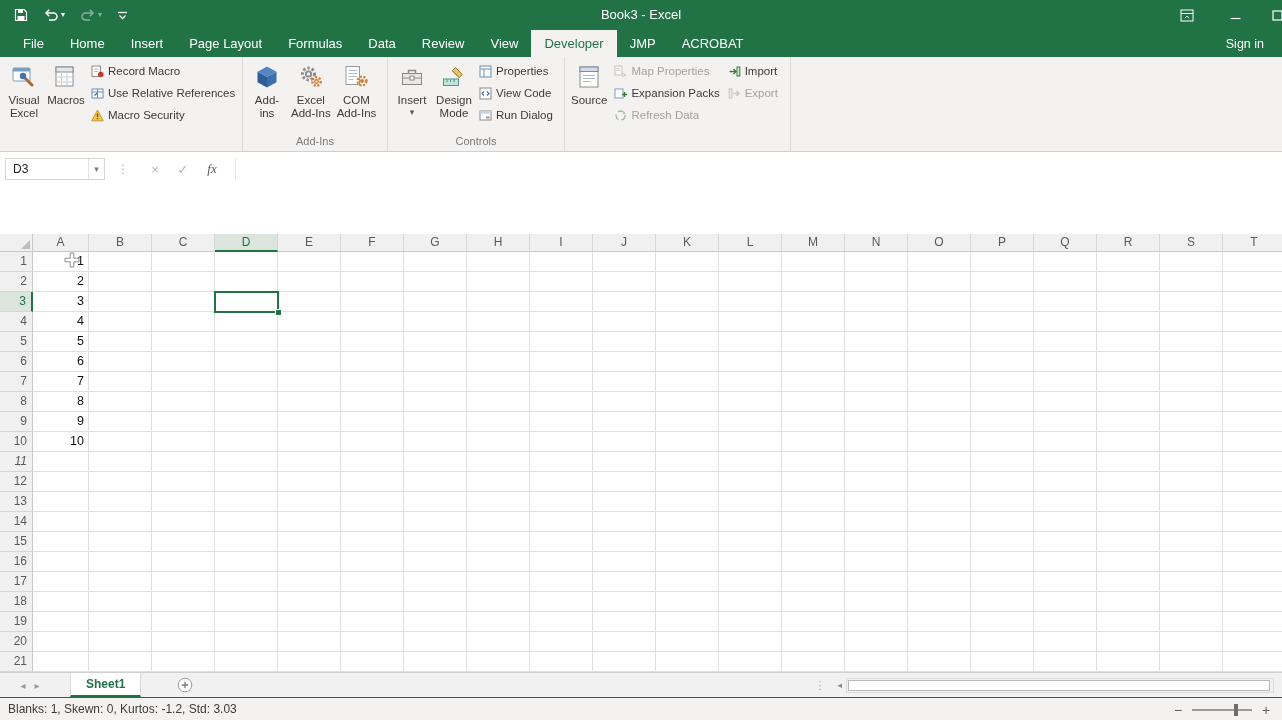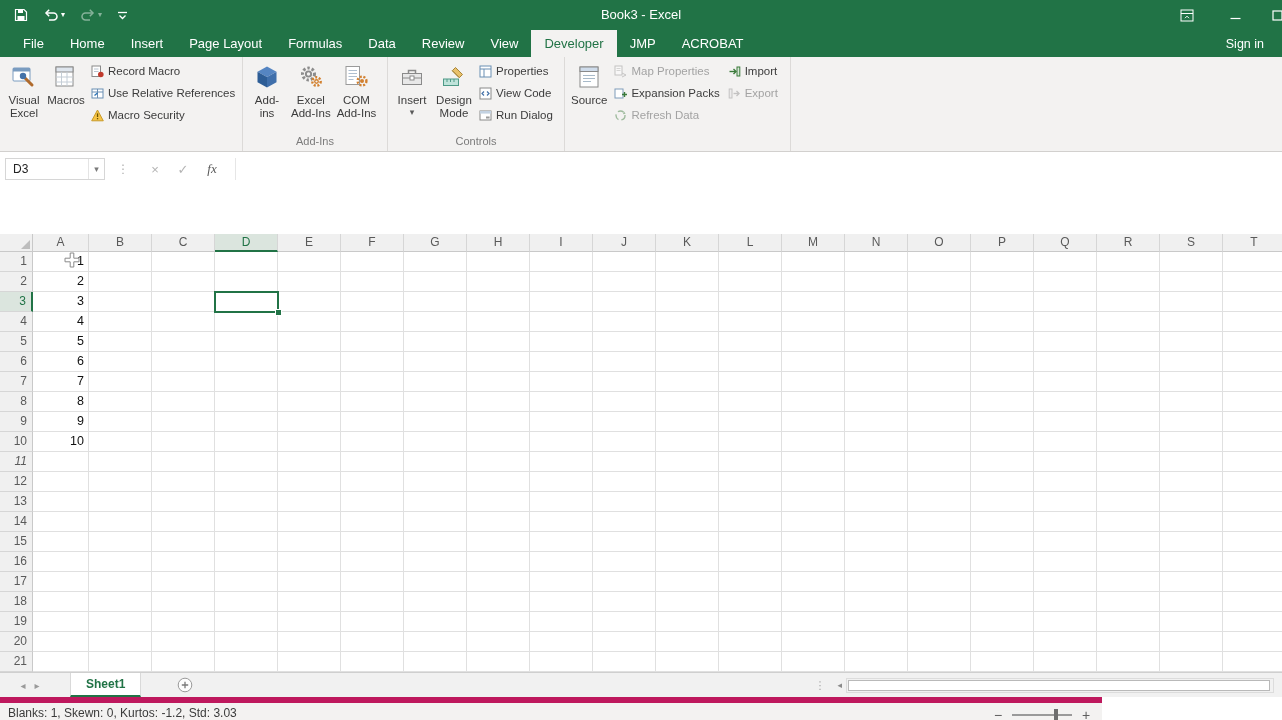--- a/index.html
+++ b/index.html
@@ -64,21 +64,21 @@
   .nav-arrow{color:#9a9a9a;font-size:10px;width:14px;text-align:center}
   .nav-arrow.first{margin-left:16px}
   .sheet-tab{margin-left:26px;height:24px;padding:0 15px;background:#fff;border-left:1px solid #d9d9d9;border-right:1px solid #d9d9d9;border-bottom:2px solid #217346;display:flex;align-items:center;color:#217346;font-weight:bold}
   .add-sheet{margin-left:36px;display:flex;align-items:center}
   .grip{margin-left:auto;color:#a8a8a8;font-size:11px}
   .hs-arrow{color:#8a8a8a;font-size:9px;margin:0 4px 0 12px}
   .hscroll-track{width:428px;height:15px;background:#f1f1f1;border:1px solid #dcdcdc;margin-right:8px;position:relative}
   .hscroll-thumb{position:absolute;left:1px;top:1px;width:422px;height:11px;background:#fff;border:1px solid #b9b9b9}
 
   
-  .statusbar{position:absolute;top:697px;left:0;width:1102px;height:23px;background:#f3f2f1;border-top:6px solid #be185d;display:flex;align-items:flex-end}
+  .statusbar{position:absolute;top:697px;left:0;width:1282px;height:23px;background:#f3f2f1;border-top:1px solid #be185d;display:flex;align-items:center}
   .stats{margin-left:8px;font-size:12px;color:#3b3b3b;white-space:nowrap}
   .zoom{position:absolute;right:10px;top:0;height:23px;display:flex;align-items:center;gap:8px;color:#5f5f5f}
   .zoom-sign{font-size:14px;width:12px;text-align:center}
   .zoom-track{width:60px;height:2px;background:#9a9a9a;position:relative}
   .zoom-handle{position:absolute;left:70%;top:-5px;width:4px;height:12px;background:#6e6e6e}
 </style>
 </head>
 <body>
 
 <div class="titlebar">

